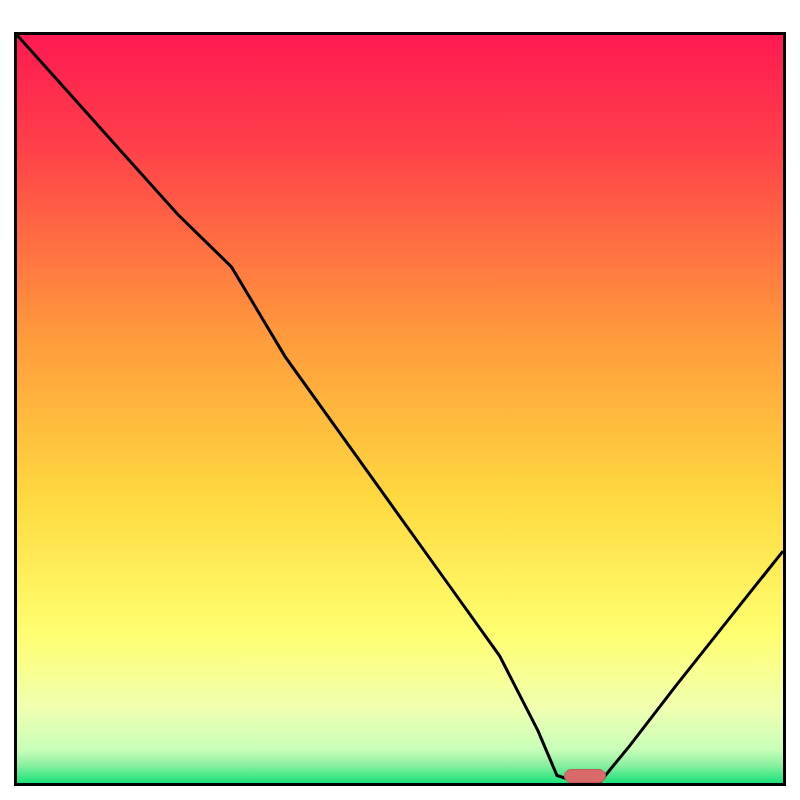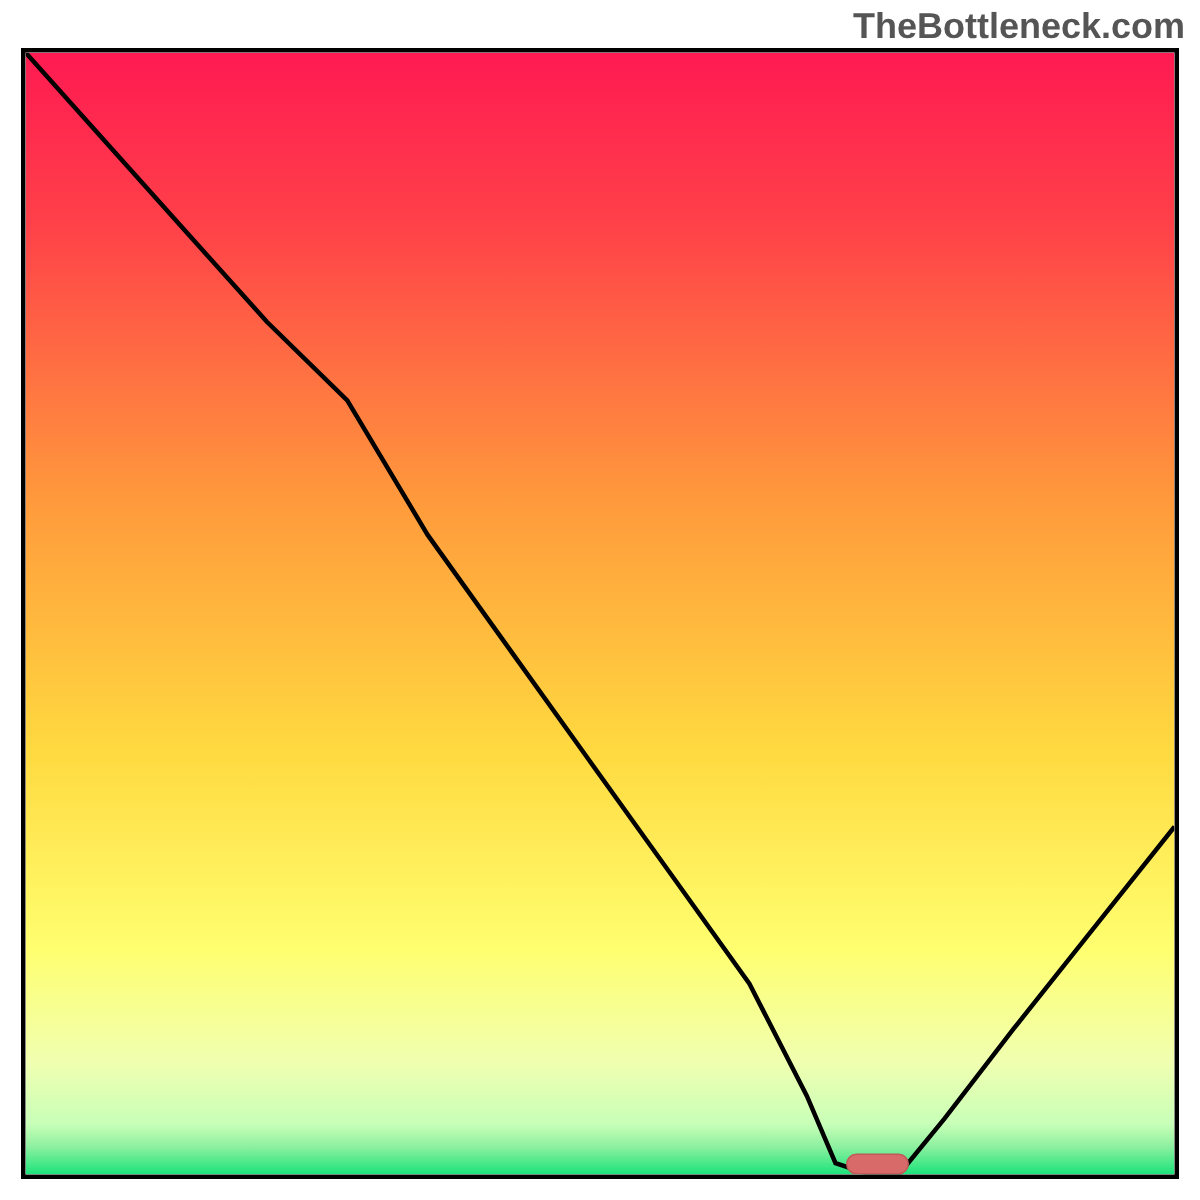--- a/index.html
+++ b/index.html
@@ -52,21 +52,20 @@
   .marker {
     position: absolute;
     border-radius: 7px;
   }
 </style>
 </head>
 <body>
 
 <div class="container">
 
-  <div class="watermark">TheBottleneck.com</div>
 
   <div class="frame">
 
     <svg class="gradient" viewBox="0 0 766 748" preserveAspectRatio="none">
       <defs>
         <linearGradient id="bg-grad" x1="0" y1="0" x2="0" y2="1">
         <stop offset="0%" stop-color="#ff1a52"></stop>
             <stop offset="15%" stop-color="#ff4049"></stop>
             <stop offset="40%" stop-color="#ff9a3c"></stop>
             <stop offset="62%" stop-color="#ffd93f"></stop>

